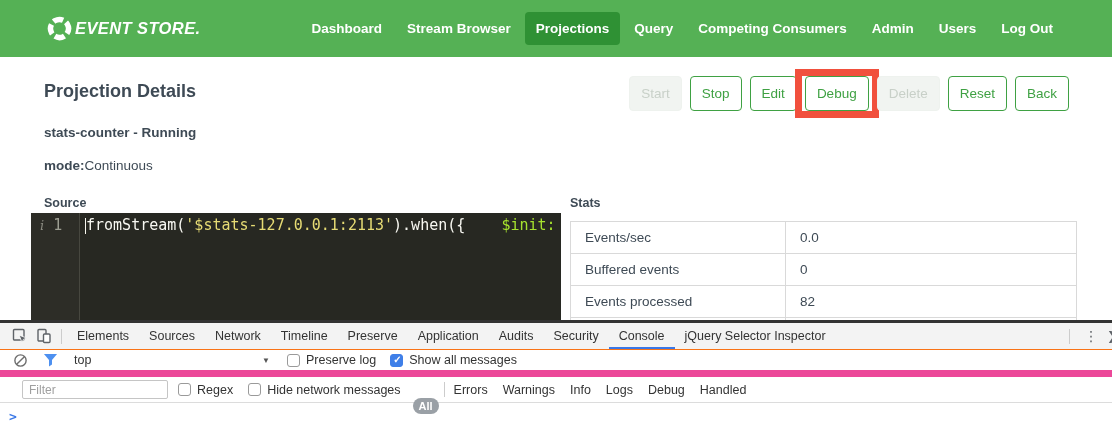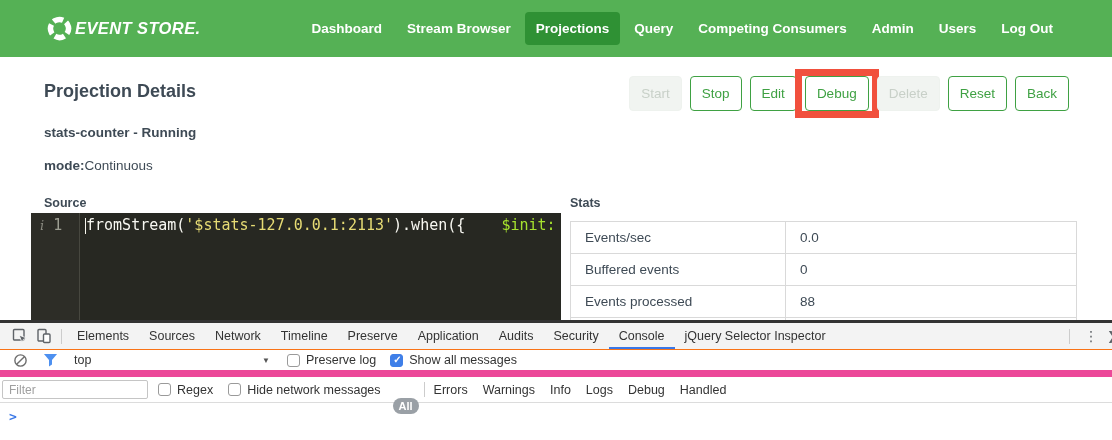--- a/index.html
+++ b/index.html
@@ -78,21 +78,21 @@
   .check-group { display:flex; align-items:center; gap:6px; cursor:pointer; }
   .cb { width:13px; height:13px; border:1px solid #9a9a9a; border-radius:3px; background:#fff;
     position:relative; flex:none; }
   .cb.checked { background:#3f7fe8; border-color:#3f7fe8; }
   .cb.checked::after { content:"✓"; position:absolute; left:2px; top:-1px; color:#fff;
     font-size:10px; font-weight:bold; }
 
   .dt-filterbar { height:26px; background:#fff; border-bottom:1px solid #dcdcdc;
     display:flex; align-items:center; padding-left:2px; }
   .filter-input { width:146px; height:19px; border:1px solid #c5c5c5; border-radius:2px;
-    font-family:"Liberation Sans",sans-serif; font-size:12px; padding:0 6px; color:#737373; outline:none; }
+    font-family:"Liberation Sans",sans-serif; font-size:12px; padding:0 6px; color:#737373; outline:none;margin-left:20px; }
   .filter-input::placeholder { color:#9f9f9f; }
   .all-pill { background:#9aa0a6; color:#fff; font-size:11px; font-weight:bold;
     border-radius:9px; padding:2px 6px; cursor:pointer;margin-top:32px; }
   .levels { display:flex; gap:15px; margin-left:4px; }
   .level { cursor:pointer; }
 
   .dt-prompt { height:35px; background:#fff; display:flex; padding:6px 0 0 9px; cursor:text; }
   .prompt-chevron { color:var(--blue); font-weight:bold; font-size:13px; font-family:"DejaVu Sans Mono",monospace; }
 </style>
 </head>
@@ -152,21 +152,21 @@
         <tr>
           <td class="stat-label">Events/sec</td>
           <td class="stat-value">0.0</td>
         </tr>
         <tr>
           <td class="stat-label">Buffered events</td>
           <td class="stat-value">0</td>
         </tr>
         <tr>
           <td class="stat-label">Events processed</td>
-          <td class="stat-value">88</td>
+          <td class="stat-value">82</td>
         </tr>
         <tr>
           <td class="stat-label"></td>
           <td class="stat-value"></td>
         </tr>
       </tbody>
   </table>
 </div>
 
 <div class="devtools">

